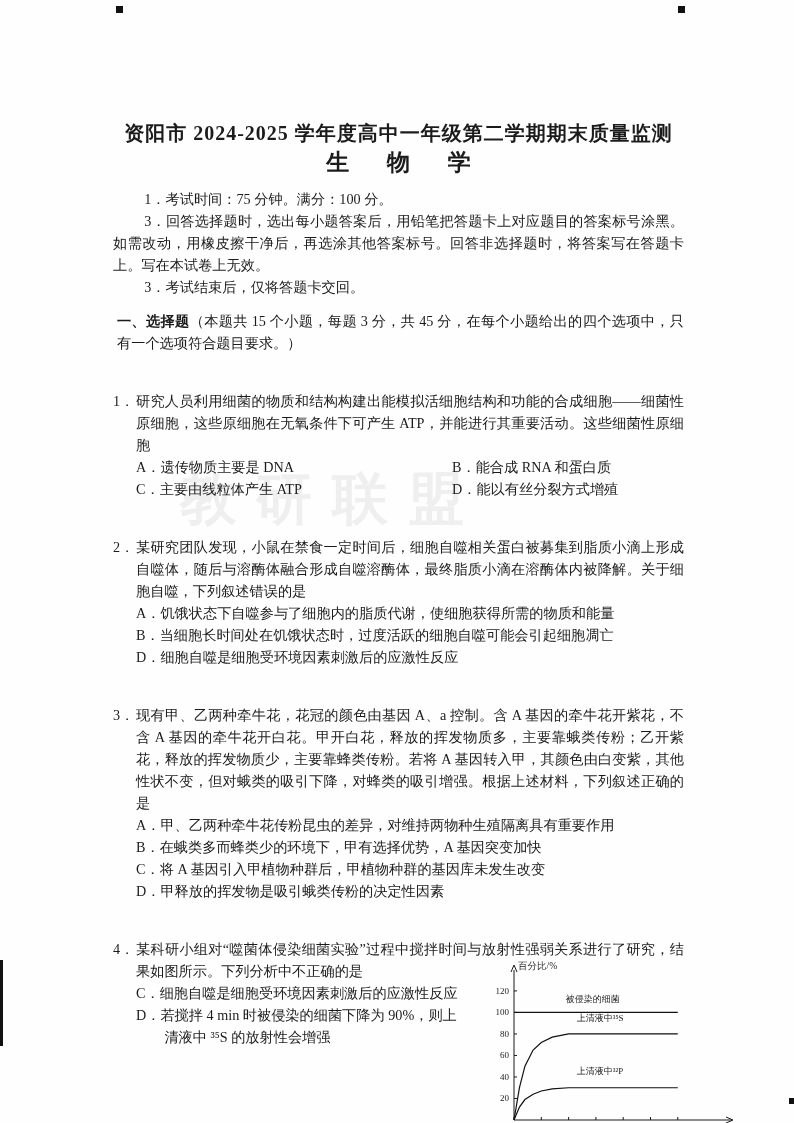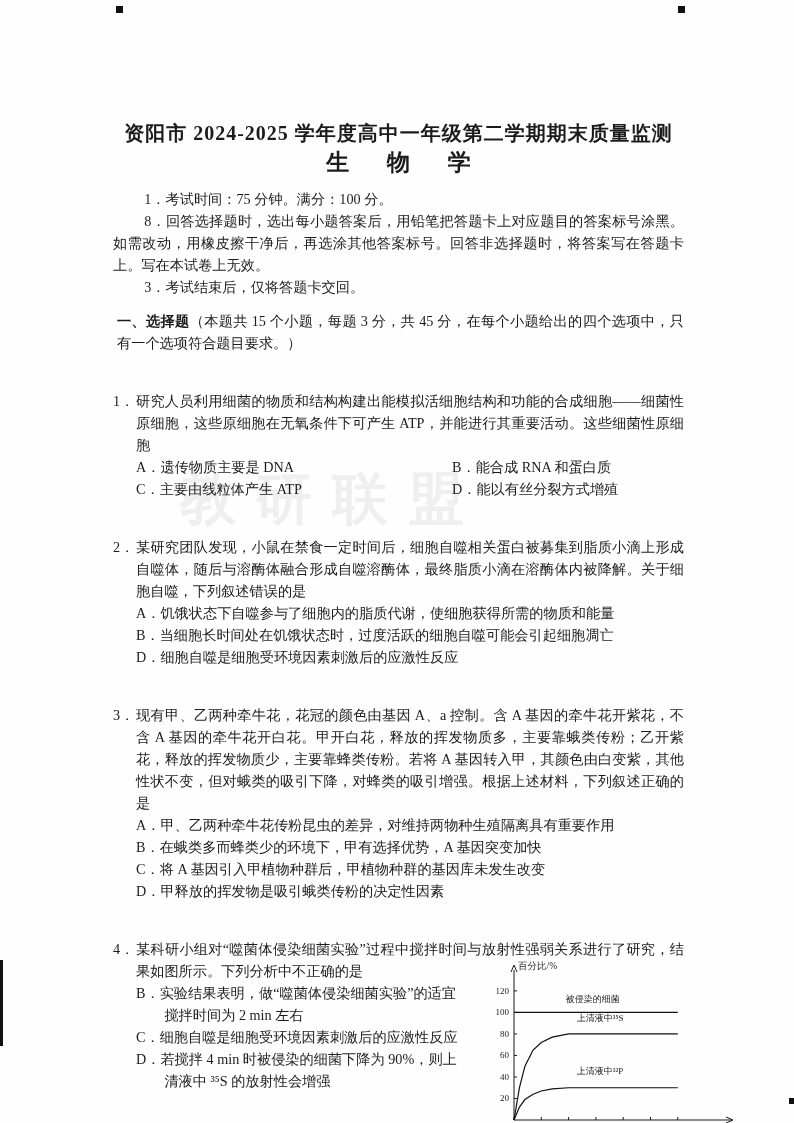--- a/index.html
+++ b/index.html
@@ -42,21 +42,21 @@
   <div class="mark mark-left"></div>
   <div class="mark mark-br"></div>
 
   <div class="watermark">教研联盟</div>
 
   <h1 class="title">资阳市 2024-2025 学年度高中一年级第二学期期末质量监测</h1>
   <h2 class="subject">生 物 学</h2>
 
   <div class="notice">
     <div class="notice-item">1．考试时间：75 分钟。满分：100 分。</div>
-    <div class="notice-item">8．回答选择题时，选出每小题答案后，用铅笔把答题卡上对应题目的答案标号涂黑。如需改动，用橡皮擦干净后，再选涂其他答案标号。回答非选择题时，将答案写在答题卡上。写在本试卷上无效。</div>
+    <div class="notice-item">3．回答选择题时，选出每小题答案后，用铅笔把答题卡上对应题目的答案标号涂黑。如需改动，用橡皮擦干净后，再选涂其他答案标号。回答非选择题时，将答案写在答题卡上。写在本试卷上无效。</div>
     <div class="notice-item">3．考试结束后，仅将答题卡交回。</div>
   </div>
 
   <div class="section-head"><span class="section-lead">一、选择题</span><span>（本题共 15 个小题，每题 3 分，共 45 分，在每个小题给出的四个选项中，只有一个选项符合题目要求。）</span></div>
 
   <div class="question">
     <span class="q-num">1．</span>
     <div class="stem">研究人员利用细菌的物质和结构构建出能模拟活细胞结构和功能的合成细胞——细菌性原细胞，这些原细胞在无氧条件下可产生 ATP，并能进行其重要活动。这些细菌性原细胞</div>
     <div class="opts2">
       <div class="opt">A．遗传物质主要是 DNA</div>
@@ -85,21 +85,20 @@
       <div class="opt">C．将 A 基因引入甲植物种群后，甲植物种群的基因库未发生改变</div>
       <div class="opt">D．甲释放的挥发物是吸引蛾类传粉的决定性因素</div>
     </div>
   </div>
 
   <div class="question">
     <span class="q-num">4．</span>
     <div class="stem">某科研小组对“噬菌体侵染细菌实验”过程中搅拌时间与放射性强弱关系进行了研究，结果如图所示。下列分析中不正确的是</div>
     <div class="q4-row">
       <div class="q4-opts">
-        <div class="opt">B．实验结果表明，做“噬菌体侵染细菌实验”的适宜搅拌时间为 2 min 左右</div>
         <div class="opt">C．细胞自噬是细胞受环境因素刺激后的应激性反应</div>
         <div class="opt">D．若搅拌 4 min 时被侵染的细菌下降为 90%，则上清液中 ³⁵S 的放射性会增强</div>
       </div>
       <div class="chartbox">
         <svg width="302" height="196" viewBox="0 0 302 196">
             <line x1="44" y1="162" x2="44" y2="12" stroke="#1b1b1b" stroke-width="1"></line>
             <line x1="44" y1="162" x2="262" y2="162" stroke="#1b1b1b" stroke-width="1"></line>
             <path d="M41,14 L44,7 L47,14" fill="none" stroke="#1b1b1b" stroke-width="1"></path>
             <path d="M256,159 L263,162 L256,165" fill="none" stroke="#1b1b1b" stroke-width="1"></path>
             <line x1="44" y1="140.4848484848485" x2="47" y2="140.4848484848485" stroke="#1b1b1b" stroke-width="1"></line>

